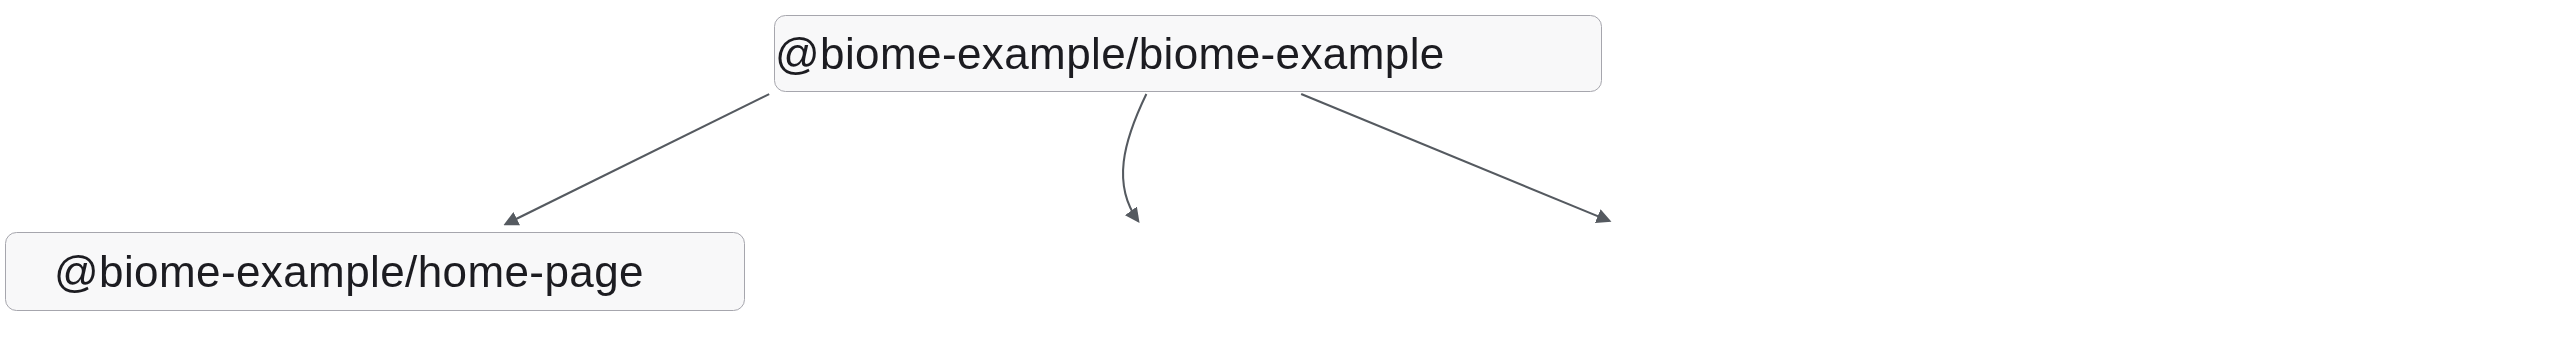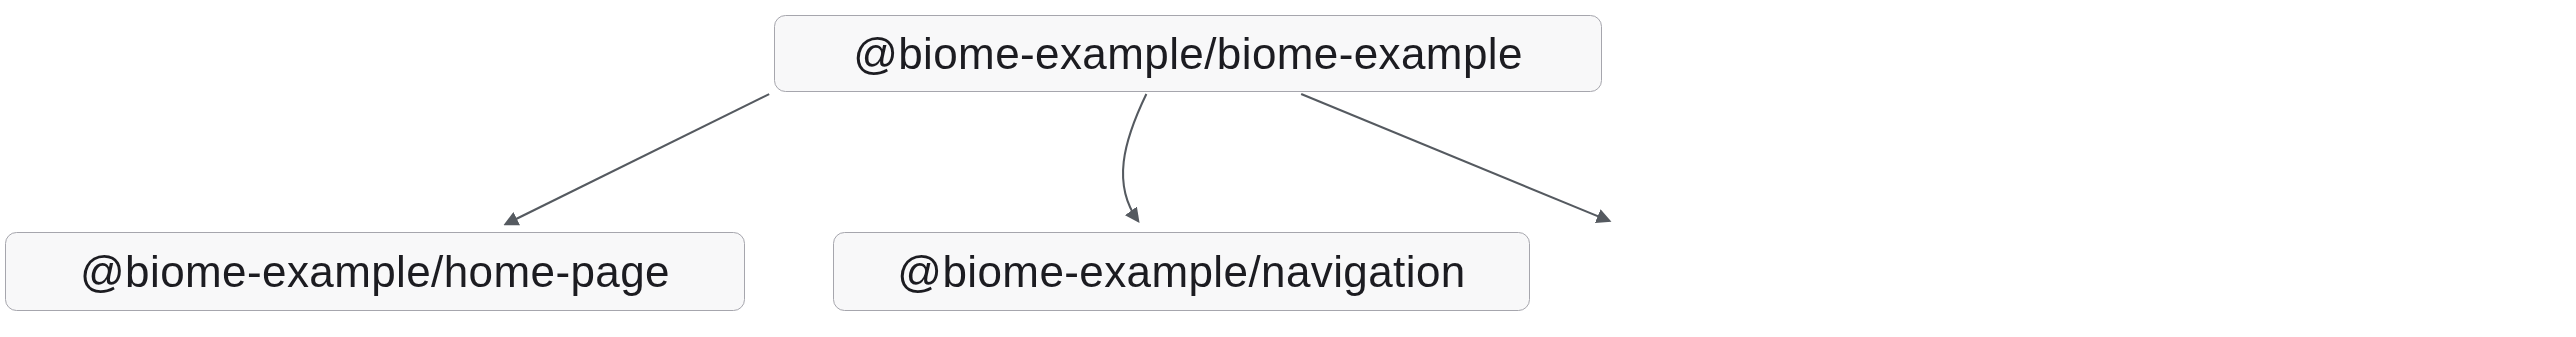--- a/index.html
+++ b/index.html
@@ -26,41 +26,41 @@
   }
   .edge {
     fill: none;
     stroke: #555a60;
     stroke-width: 2.5px;
   }
   .node {
     position: absolute;
     display: flex;
     align-items: center;
-    justify-content: center;
     background: #f8f8f9;
     border: 1.6px solid #a6a6ad;
     border-radius: 11.5px;
     color: #1c1c21;
     font-size: 44px;
     letter-spacing: 0.4px;
     white-space: nowrap;
     cursor: pointer;
   }
   .node-root {
     left: 774px;
     top: 15px;
     width: 828px;
     height: 77px;
   }
   .node-home-page {
     left: 5px;
     top: 232px;
     width: 740px;
     height: 79px;
+    padding-left: 48px;
   }
   .node-navigation {
     left: 833px;
     top: 232px;
     width: 697px;
     height: 79px;
   }
   .node-product-details-page {
     left: 1624px;
     top: 232px;
@@ -85,19 +85,16 @@
   </svg>
 
   <div class="node node-root">
     <span>@biome-example/biome-example</span>
   </div>
 
   <div class="node node-home-page">
     <span>@biome-example/home-page</span>
   </div>
 
-  <div class="node node-navigation">
-    <span>@biome-example/navigation</span>
-  </div>
 
 
 </div>
 
 
 </body></html>

